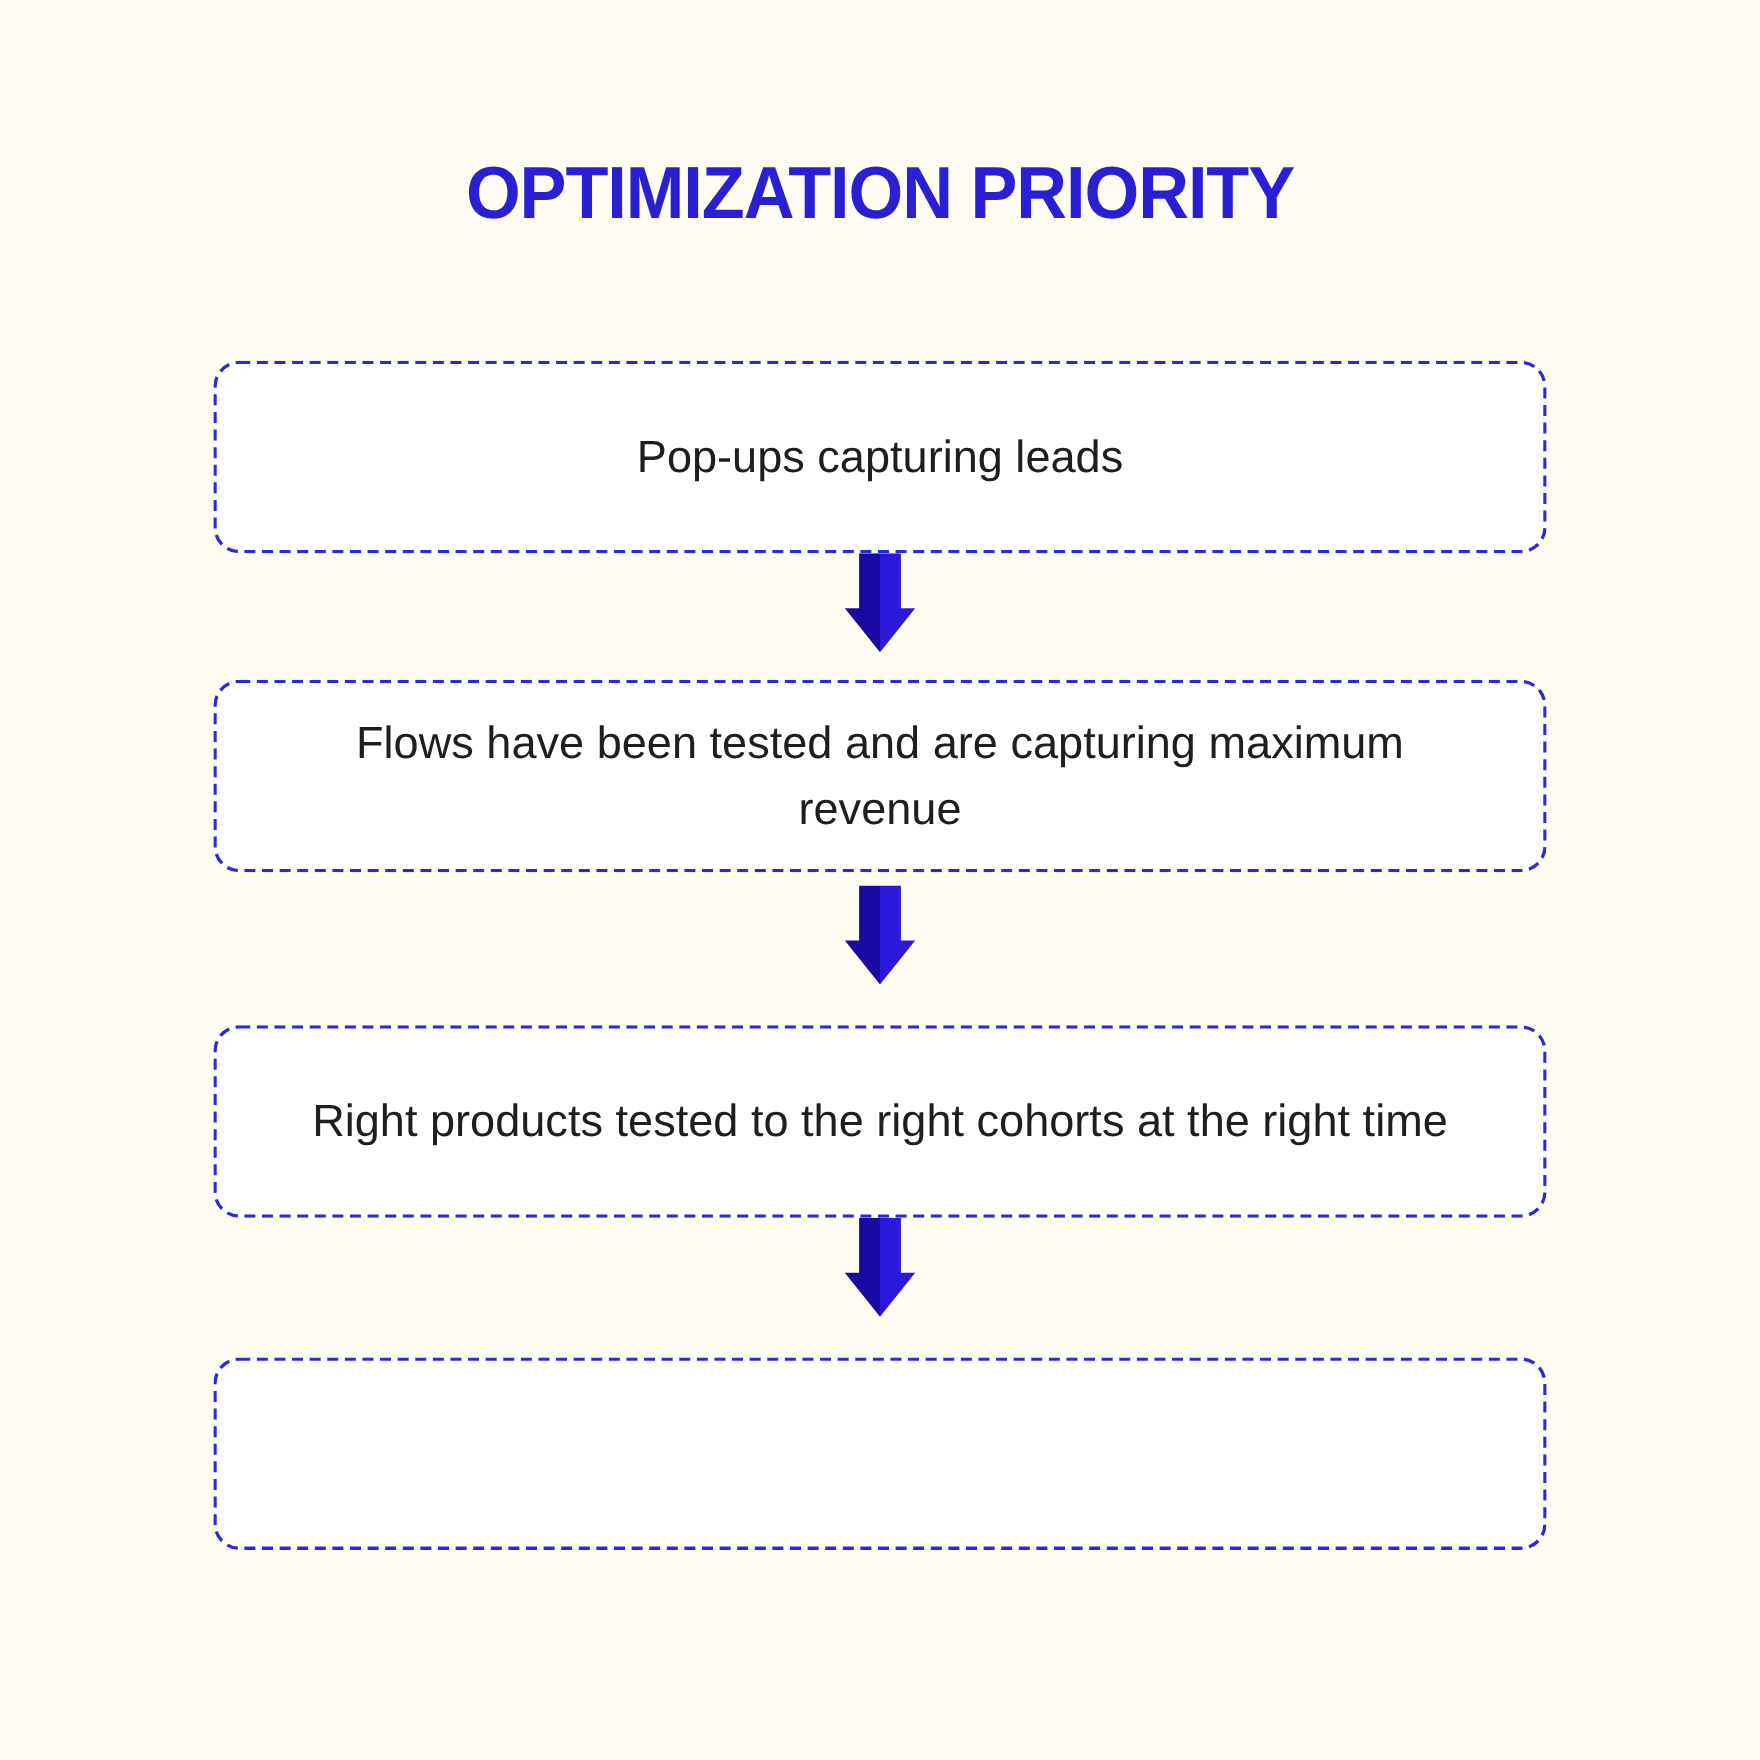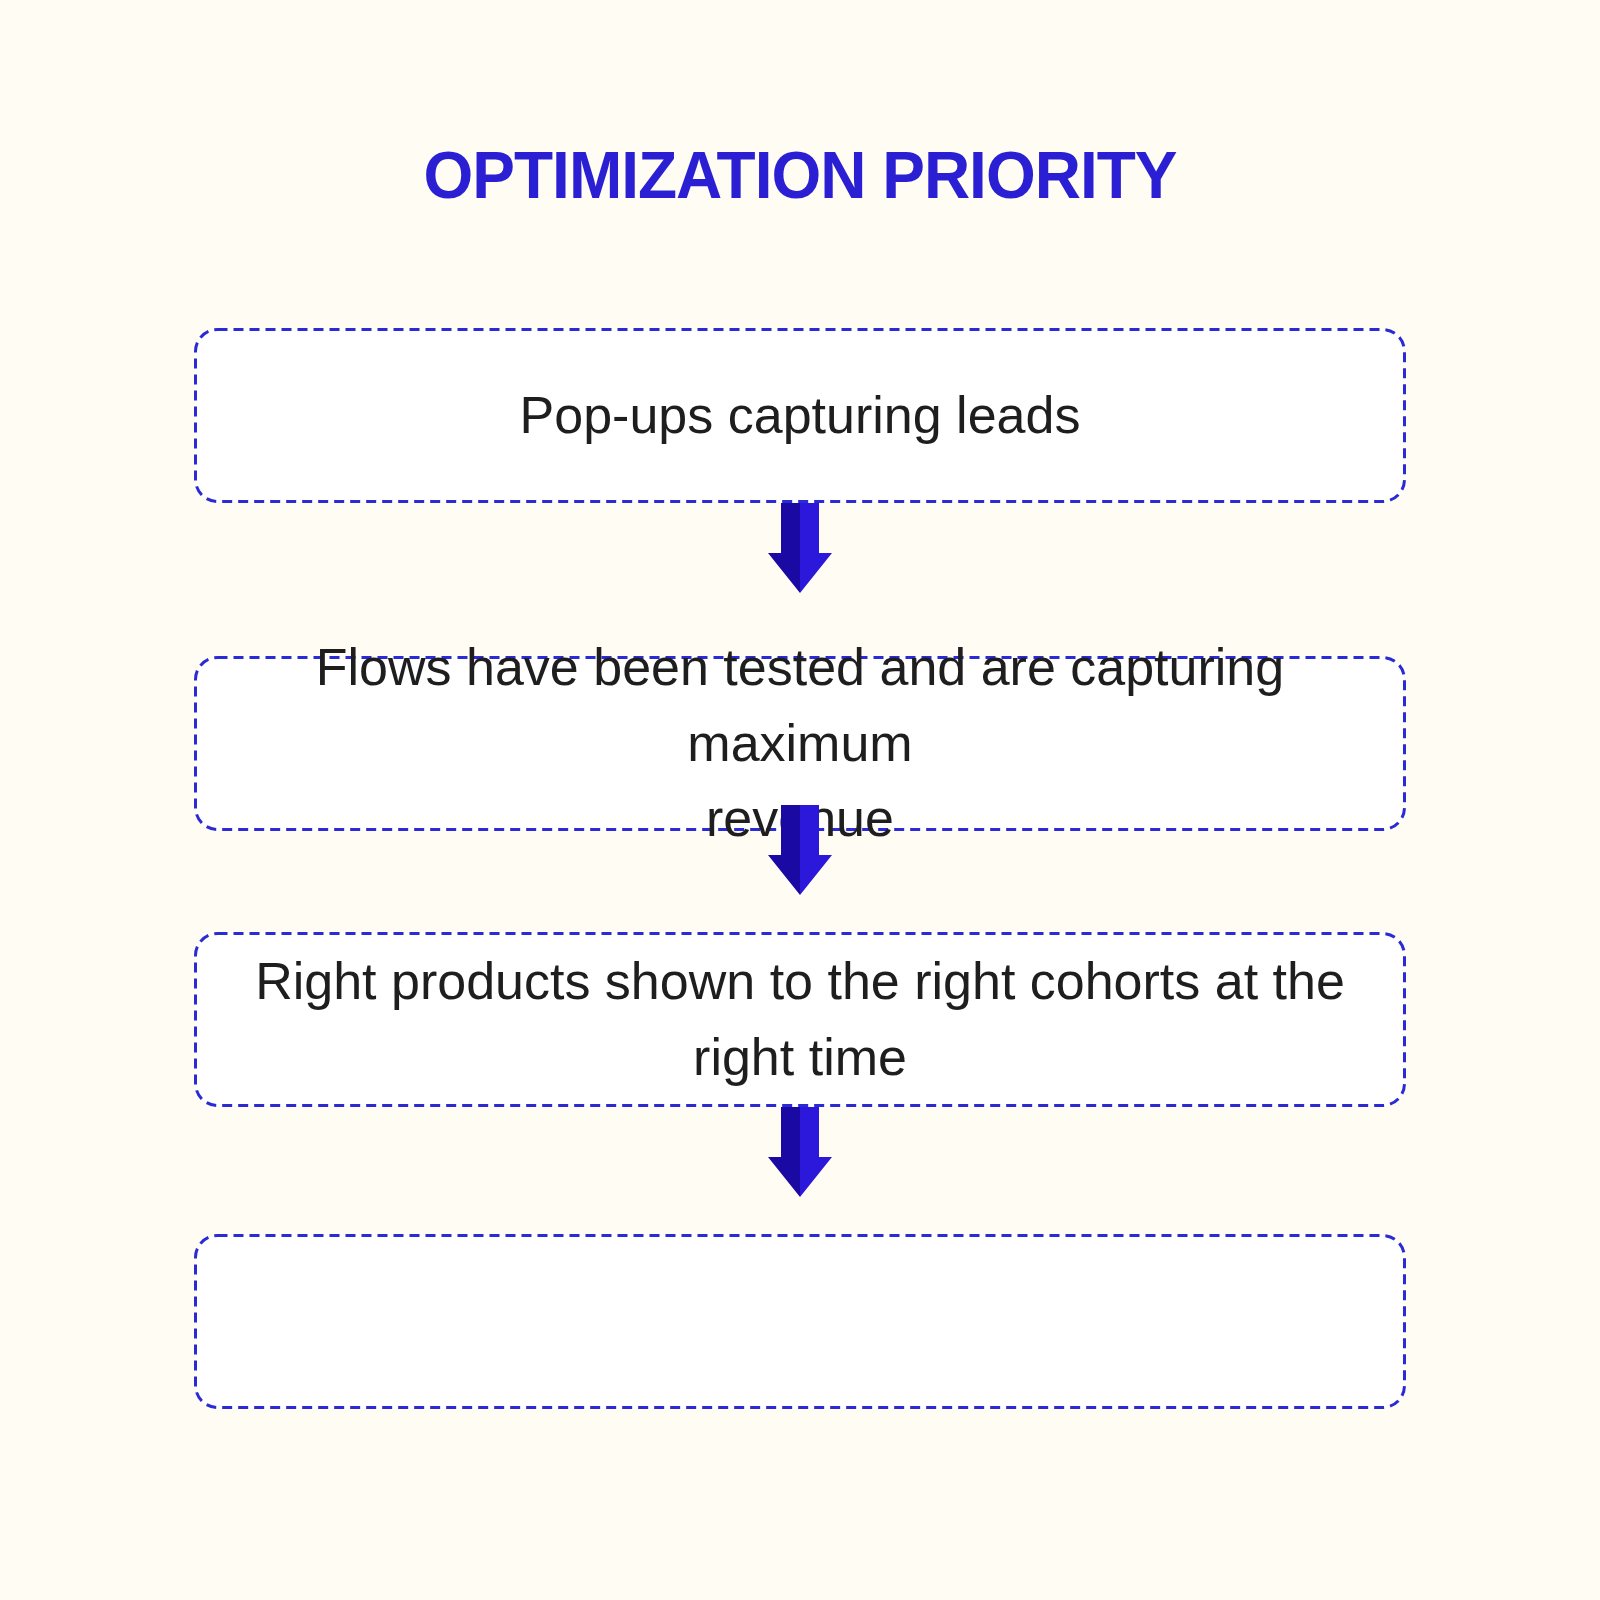--- a/index.html
+++ b/index.html
@@ -40,29 +40,29 @@
     position: absolute;
     top: 0;
     left: 0;
     width: 1212px;
     height: 175px;
   }
   .box-label {
     position: relative;
     margin: 0;
     padding: 0 24px;
-    font-size: 52px;
+    font-size: 41px;
     line-height: 1.45;
     color: #1E1E1E;
     text-align: center;
     white-space: pre-line;
     z-index: 2;
   }
   .box-1 { top: 328px; }
-  .box-2 { top: 656px; }
+  .box-2 { top: 618px; }
   .box-3 { top: 932px; }
   .box-4 { top: 1234px; }
   .down-arrow {
     position: absolute;
     left: 768px;
     width: 64px;
     height: 90px;
     z-index: 3;
   }
   .arrow-1 { top: 503px; }
@@ -110,21 +110,21 @@
 </div>
 
 <svg class="down-arrow arrow-2" viewBox="0 0 64 90">
   <polygon points="13,0 51,0 51,50 64,50 32,90 0,50 13,50" fill="url(#arrowGrad)"></polygon>
 </svg>
 
 <div class="flow-box box-3">
   <svg class="border-svg">
     <rect x="1.5" y="1.5" width="1209" height="172" rx="22" ry="22" fill="#FFFFFF" stroke="#2B2BD6" stroke-width="3" stroke-dasharray="10 6"></rect>
   </svg>
-  <p class="box-label">Right products shown to the right cohorts at the right time</p>
+  <p class="box-label">Right products tested to the right cohorts at the right time</p>
 </div>
 
 <svg class="down-arrow arrow-3" viewBox="0 0 64 90">
   <polygon points="13,0 51,0 51,50 64,50 32,90 0,50 13,50" fill="url(#arrowGrad)"></polygon>
 </svg>
 
 <div class="flow-box box-4">
   <svg class="border-svg">
     <rect x="1.5" y="1.5" width="1209" height="172" rx="22" ry="22" fill="#FFFFFF" stroke="#2B2BD6" stroke-width="3" stroke-dasharray="10 6"></rect>
   </svg>

